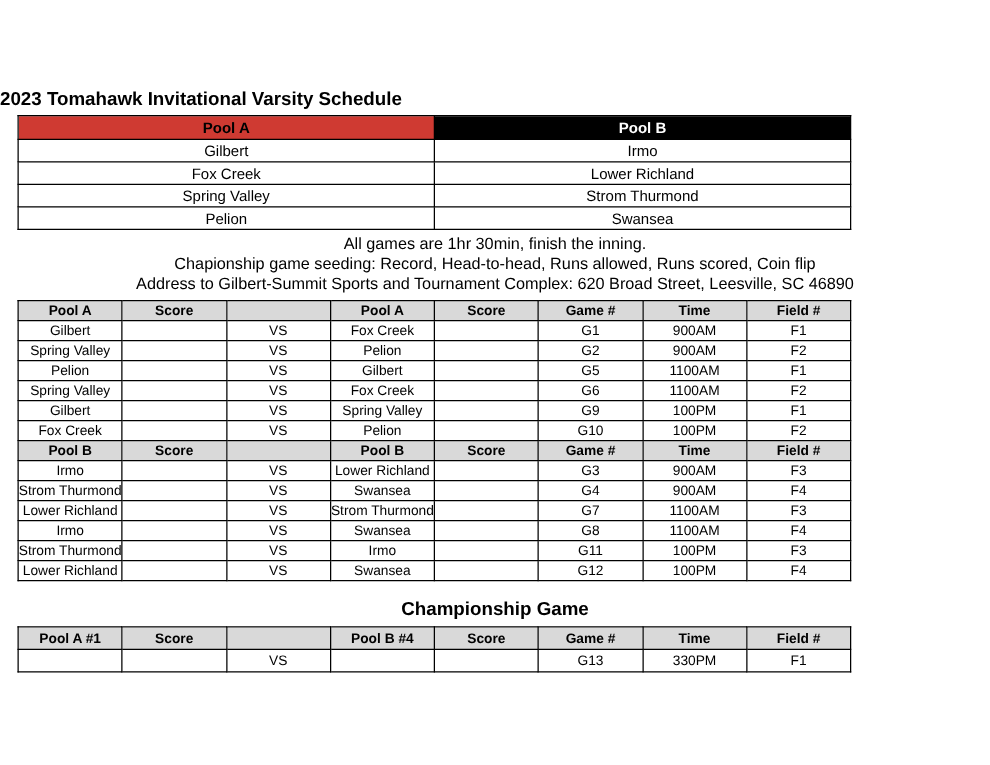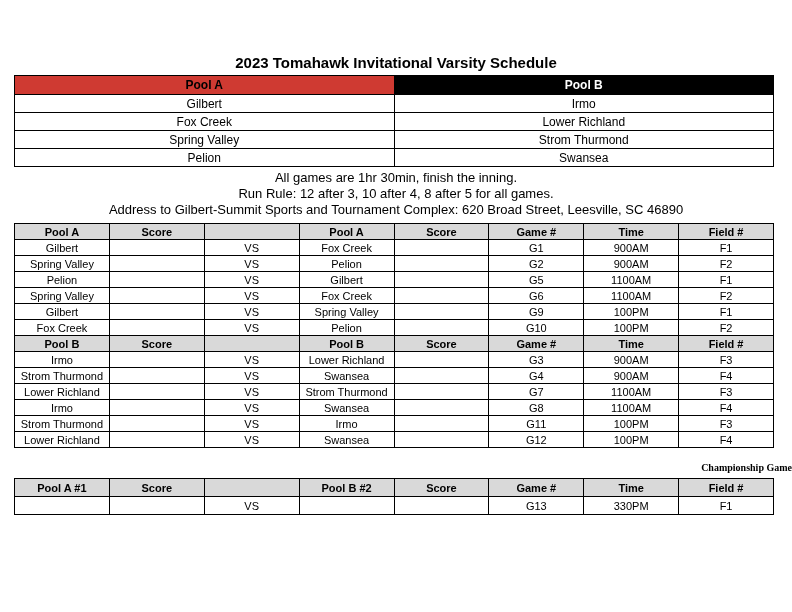--- a/index.html
+++ b/index.html
@@ -12,31 +12,31 @@
     font-family: "Liberation Sans", sans-serif;
     color: #000000;
   }
   .page {
     width: 792px;
     height: 612px;
     position: relative;
   }
   .doc-title {
     padding-top: 54px;
-    margin: 0 0 4px 0;
-    text-align: center;
+    margin: 17px 0 4px 0;
+    text-align: left;
     font-size: 15px;
     font-weight: bold;
   }
   table {
     border-collapse: collapse;
     table-layout: fixed;
   }
   .pools, .sched {
-    width: 760px;
+    width: 667px;
     margin-left: 14px;
   }
   .pools th, .pools td, .sched td {
     border: 1px solid #000000;
     text-align: center;
     vertical-align: middle;
     white-space: nowrap;
     overflow: hidden;
     padding: 0;
   }
@@ -68,24 +68,23 @@
   .sched td {
     height: 15px;
     font-size: 11px;
   }
   .sched tr.hdr td {
     background: var(--section-header-bg, #d9d9d9);
     font-weight: bold;
   }
   .champ-title {
     margin: 14px 0 5px 0;
-    text-align: right;
-    font-size: 10px;
+    text-align: center;
+    font-size: 15px;
     font-weight: bold;
-    font-family: Liberation Serif, serif;
   }
   .champ td {
     height: 17px;
   }
 </style>
 </head>
 <body>
 
 <div class="page">
 
@@ -113,21 +112,21 @@
         </tr>
         <tr>
           <td>Pelion</td>
           <td>Swansea</td>
         </tr>
       </tbody>
   </table>
 
   <div class="notes" id="notes">
       <div class="line"><span>All games are 1hr 30min, finish the inning.</span></div>
-      <div class="line"><span>Run Rule: 12 after 3, 10 after 4, 8 after 5 for all games.</span></div>
+      <div class="line"><span>Chapionship game seeding: Record, Head-to-head, Runs allowed, Runs scored, Coin flip</span></div>
       <div class="line"><span>Address to Gilbert-Summit Sports and Tournament Complex: 620 Broad Street, Leesville, SC 46890</span></div>
     </div>
 
   <table class="sched">
     <tbody>
       <tr class="hdr">
           <td>Pool A</td>
           <td>Score</td>
           <td></td>
           <td>Pool A</td>
@@ -276,21 +275,21 @@
   </table>
 
   <div class="champ-title">Championship Game</div>
 
   <table class="sched champ">
     <tbody>
       <tr class="hdr">
           <td>Pool A #1</td>
           <td>Score</td>
           <td></td>
-          <td>Pool B #2</td>
+          <td>Pool B #4</td>
           <td>Score</td>
           <td>Game #</td>
           <td>Time</td>
           <td>Field #</td>
         </tr>
     </tbody>
     <tbody>
         <tr>
           <td></td>
           <td></td>

